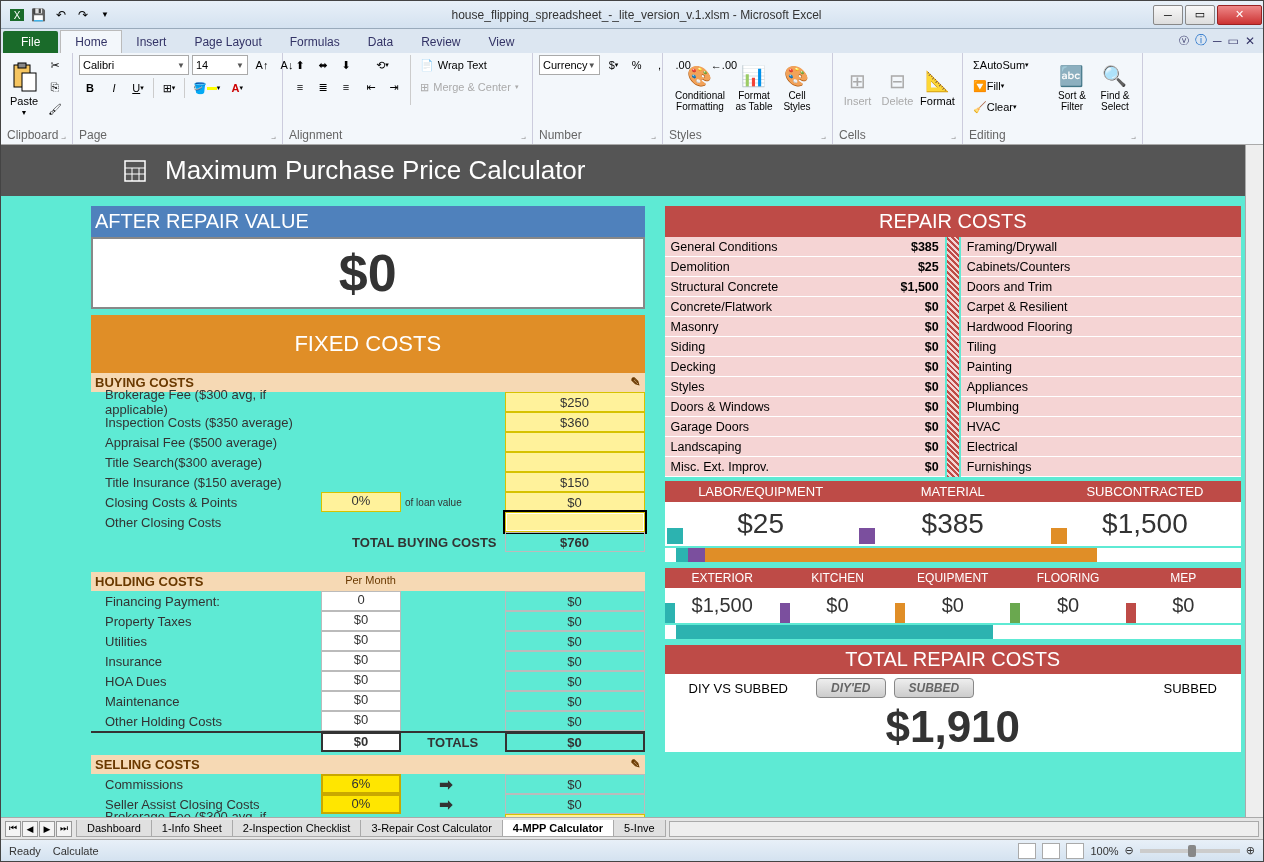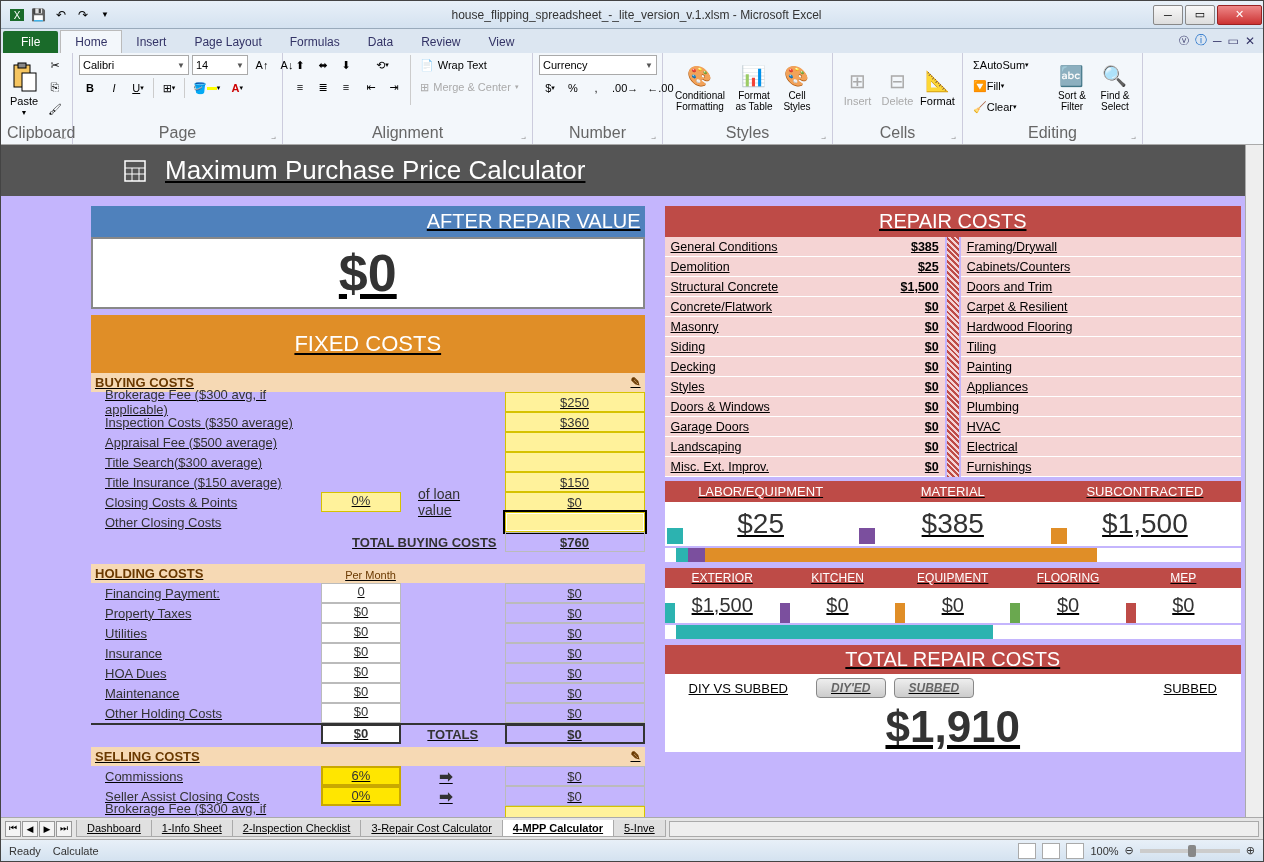--- a/index.html
+++ b/index.html
@@ -12,38 +12,38 @@
 .winbtns { display: flex; }
 .winbtn { width: 30px; height: 20px; display: flex; align-items: center; justify-content: center; margin: 0 1px; border: 1px solid #888; background: linear-gradient(#f8f8f8,#ddd); border-radius: 2px; cursor: pointer; font-size: 11px; }
 .winbtn.close { background: linear-gradient(#e88,#c33); color: #fff; border-color: #922; width: 45px; }
 .tabs { height: 24px; background: #dce6f1; display: flex; align-items: flex-end; font-size: 12px; padding-left: 2px; }
 .filetab { background: #1a6b2a; color: #fff; padding: 4px 18px; cursor: pointer; border-radius: 2px 2px 0 0; margin-right: 2px; }
 .rtab { padding: 4px 14px; cursor: pointer; color: #336; }
 .rtab.active { background: #f3f7fb; border: 1px solid #bbb; border-bottom: none; }
 .ribbon { height: 92px; background: #f3f7fb; border-bottom: 1px solid #aaa; display: flex; font-size: 11px; }
 .rgroup { border-right: 1px solid #ccd; padding: 2px 6px 1px 6px; display: flex; flex-direction: column; }
 .rgroup-body { flex: 1; display: flex; align-items: flex-start; gap: 3px; }
-.rgroup-label { text-align: center; color: #666; font-size: 16px; padding: 1px 0; position: relative; }
+.rgroup-label { text-align: left; color: #666; font-size: 12px; padding: 1px 0; position: relative; }
 .rgroup-label::after { content: "⌐"; position: absolute; right: 0; bottom: 0; font-size: 8px; color: #888; transform: rotate(180deg); }
 .bigbtn { width: 40px; height: 66px; display: flex; flex-direction: column; align-items: center; justify-content: center; gap: 2px; cursor: pointer; border: 1px solid transparent; }
 .bigbtn .ico { width: 32px; height: 32px; }
 .smcol { display: flex; flex-direction: column; gap: 2px; }
 .smbtn { height: 20px; min-width: 22px; display: flex; align-items: center; justify-content: center; cursor: pointer; border: 1px solid transparent; padding: 0 3px; font-size: 11px; }
 .combo { height: 20px; border: 1px solid #aaa; background: #fff; padding: 0 3px; font-size: 11px; display: flex; align-items: center; }
 .combo .dd { margin-left: auto; font-size: 8px; color: #555; }
 .help-area { margin-left: auto; padding: 4px 8px; display: flex; gap: 6px; align-items: center; color: #336; }
-.sheet-area { flex: 1; background: #c4b5fd; overflow: hidden; position: relative; display: flex; text-decoration: underline; }
+.sheet-area { flex: 1; background: #5eead4; overflow: hidden; position: relative; display: flex; }
 .sheet-content { flex: 1; overflow: hidden; }
 .scroll-v { width: 18px; background: #eee; border-left: 1px solid #aaa; }
 .header-bar { background: #555; color: #fff; padding: 10px 20px 10px 120px; font-size: 26px; font-weight: 300; display: flex; align-items: center; gap: 16px; }
 .header-bar .calc-ico { width: 28px; height: 24px; }
 .main-grid { display: flex; gap: 20px; padding: 10px 4px 0 90px; }
 .left-col { width: 555px; }
 .right-col { width: 578px; }
-.arv-header { background: #4f81bc; color: #fff; text-align: right; font-size: 20px; padding: 4px; }
+.arv-header { background: #4f81bc; color: #fff; text-align: left; font-size: 20px; padding: 4px; }
 .arv-value { background: #fff; border: 2px solid #888; text-align: center; font-size: 52px; font-weight: bold; padding: 4px; color: #333; }
 .sect-header { color: #fff; text-align: center; font-size: 22px; padding: 16px; margin-top: 6px; }
 .orange-bg { background: #e08e27; }
 .subhead { background: #f6d9b4; padding: 2px 4px; font-size: 13px; color: #6a3900; font-weight: bold; display: flex; }
 .subhead .pencil { margin-left: auto; font-size: 12px; }
 .row { display: flex; align-items: center; font-size: 13px; color: #333; height: 20px; }
 .row .lbl { padding-left: 14px; flex: 0 0 230px; }
 .row .pmcell { width: 80px; border: 1px solid #bbb; text-align: center; background: #fff; height: 20px; }
 .row .spacer { flex: 1; }
 .row .valcell { width: 140px; border: 1px solid #bbb; text-align: center; height: 20px; display: flex; align-items: center; justify-content: center; }
@@ -70,21 +70,21 @@
 .room-vals { display: flex; background: #fff; }
 .room-vals > div { flex: 1; text-align: center; font-size: 20px; padding: 6px 0; color: #333; position: relative; }
 .room-vals .colorbox { width: 10px; height: 20px; position: absolute; bottom: 0; left: 0; }
 .total-rc-hdr { background: #be4b47; color: #fff; text-align: center; font-size: 20px; padding: 3px; margin-top: 6px; }
 .diy-row { display: flex; background: #fff; align-items: center; padding: 4px; gap: 8px; font-size: 13px; }
 .diy-row .pill { background: linear-gradient(#eee,#ccc); border: 1px solid #888; border-radius: 4px; padding: 2px 14px; font-weight: bold; font-style: italic; color: #666; font-size: 12px; }
 .big-total { text-align: center; font-size: 44px; font-weight: bold; color: #333; background: #fff; }
 .sheet-tabs { height: 22px; background: #e6e6e6; border-top: 1px solid #aaa; display: flex; align-items: center; font-size: 11px; }
 .tab-nav { display: flex; padding: 0 4px; gap: 1px; }
 .tab-nav-btn { width: 16px; height: 16px; border: 1px solid #999; background: #f4f4f4; display: flex; align-items: center; justify-content: center; font-size: 9px; cursor: pointer; }
-.wstab { padding: 2px 10px; background: #e0e0e0; border: 1px solid #aaa; border-top: none; cursor: pointer; margin-right: -1px; text-decoration: underline; }
+.wstab { padding: 2px 10px; background: #e0e0e0; border: 1px solid #aaa; border-top: none; cursor: pointer; margin-right: -1px; }
 .wstab.active { background: #fff; font-weight: bold; }
 .hscroll { flex: 1; height: 16px; margin: 0 4px; background: #eee; border: 1px solid #aaa; }
 .statusbar { height: 22px; background: linear-gradient(#e8f0f8,#d4e2f0); border-top: 1px solid #aaa; display: flex; align-items: center; font-size: 11px; padding: 0 8px; gap: 12px; color: #333; }
 .statusbar .right { margin-left: auto; display: flex; gap: 6px; align-items: center; }
 .viewbtn { width: 18px; height: 16px; border: 1px solid #aaa; background: #fff; display: inline-block; }
 .zoom-slider { width: 100px; height: 4px; background: #ccc; position: relative; }
 .zoom-slider::before { content: ""; position: absolute; left: 48px; top: -4px; width: 8px; height: 12px; background: #888; border-radius: 2px; }
 svg.ico path, svg.ico rect, svg.ico line { stroke: currentColor; }
 </style>
 </head>
@@ -215,21 +215,21 @@
         <div style="width:1px;background:#ccc;margin:0 2px;height:50px;"></div>
         <div class="smcol">
           <div class="smbtn" style="width:110px;justify-content:flex-start;gap:4px;">📄<span>Wrap Text</span></div>
           <div class="smbtn" style="width:110px;justify-content:flex-start;gap:4px;color:#aaa;">⊞<span>Merge &amp; Center</span><span style="font-size:7px;">▾</span></div>
         </div>
       </div>
       <div class="rgroup-label">Alignment</div>
     </div>
 
     <div class="rgroup" style="width:130px;">
-      <div class="rgroup-body" style="flex-direction:column;gap:3px;">
+      <div class="rgroup-body" style="flex-direction:row;gap:3px;">
         <div class="combo" style="width:118px;">
             <span>Currency</span>
             <span class="dd">▼</span>
           </div>
         <div style="display:flex;gap:1px;">
           <div class="smbtn">$<span style="font-size:7px;">▾</span></div>
           <div class="smbtn">%</div>
           <div class="smbtn">,</div>
           <div class="smbtn">.00→</div>
           <div class="smbtn">←.00</div>
@@ -344,38 +344,38 @@
               </div>
               <div class="row">
                 <div class="lbl">Title Insurance ($150 average)</div>
                 <div style="width:170px;"></div>
                 <div class="spacer"></div>
                 <div class="valcell yellow-cell">$150</div>
               </div>
               <div class="row">
                 <div class="lbl">Closing Costs &amp; Points</div>
                 <div class="pmcell yellow-cell">0%</div>
-                <div style="width:90px;font-size:14px;padding-left:17px;">of loan value</div>
+                <div style="width:90px;font-size:10px;padding-left:4px;">of loan value</div>
                 <div class="spacer"></div>
                 <div class="valcell yellow-cell">$0</div>
               </div>
               <div class="row">
                 <div class="lbl">Other Closing Costs</div>
                 <div style="width:170px;"></div>
                 <div class="spacer"></div>
                 <div class="valcell yellow-cell selected-cell"></div>
               </div>
             </div>
           <div class="row total-row">
               <div class="lbl"></div>
               <div class="spacer" style="text-align:right;padding-right:8px;">TOTAL BUYING COSTS</div>
               <div class="valcell">$760</div>
             </div>
 
-          <div class="subhead" style="margin-top:12px;align-items:flex-end;">
+          <div class="subhead" style="margin-top:20px;">
               <span>HOLDING COSTS</span>
               <span style="flex:1;"></span>
               <span style="font-weight:normal;font-size:11px;width:80px;text-align:center;">Per Month</span>
               <span style="width:230px;"></span>
             </div>
           <div id="holding-rows">
               <div class="row">
                 <div class="lbl">Financing Payment:</div>
                 <div class="pmcell">0</div>
                 <div class="spacer"></div>

